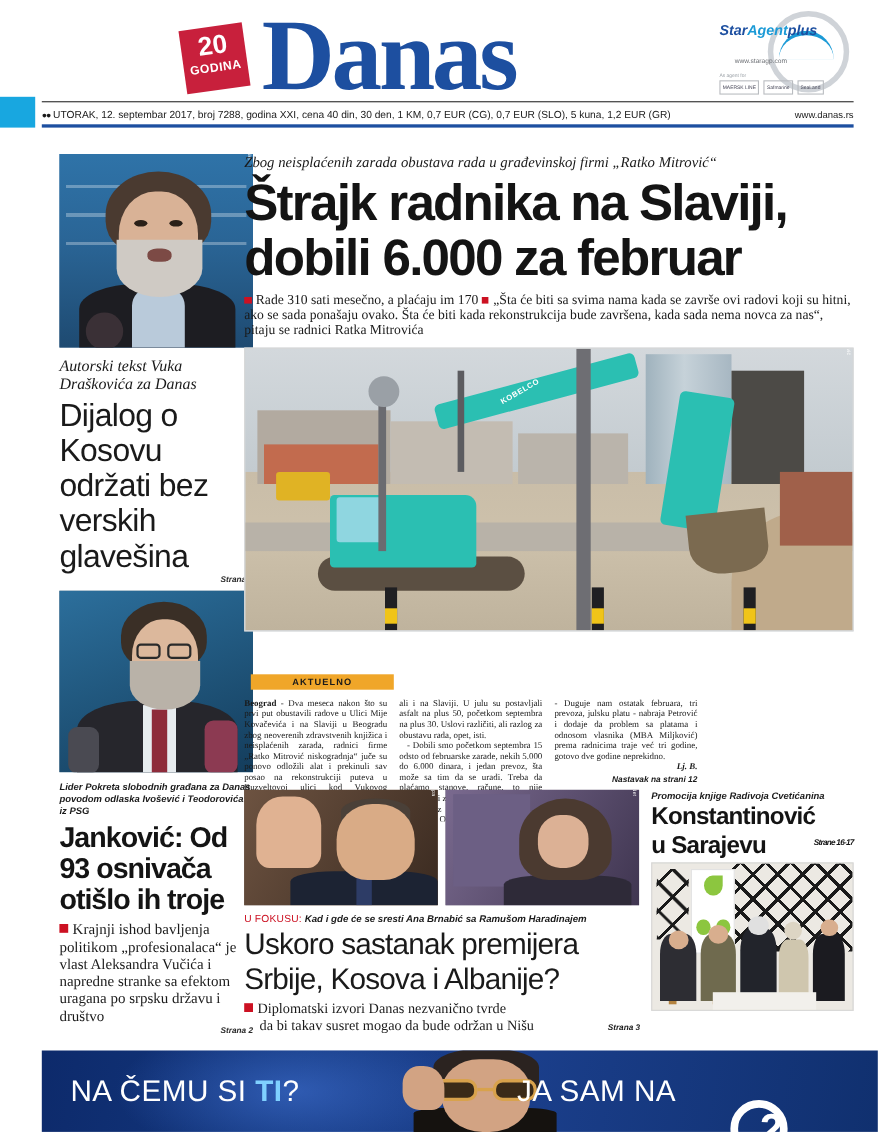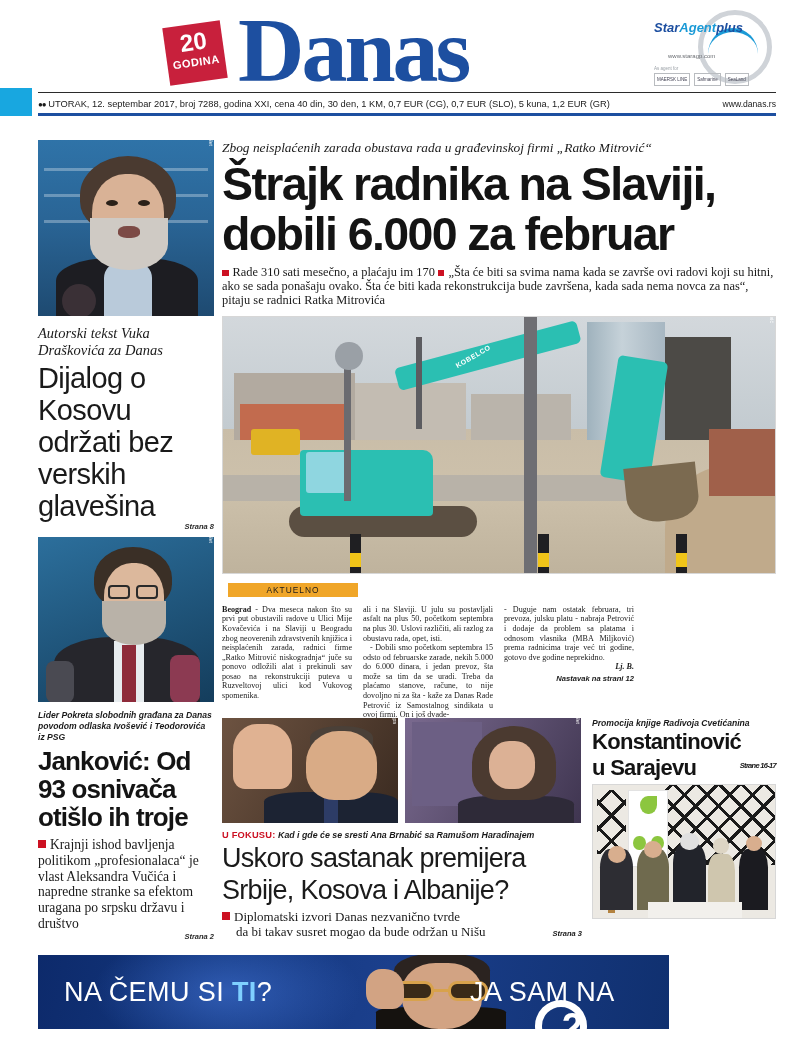--- a/index.html
+++ b/index.html
@@ -88,21 +88,21 @@
   .rule-blue { position:absolute; left:38px; right:24px; height:3px; background:#1d4fa0; }
 
   .dateline {
     position:absolute; left:38px; top:99px; right:24px; height:14px;
     font-family:"Liberation Sans",sans-serif; font-size:9.3px; color:#1a1a1a; white-space:nowrap;
   }
   .dateline .dots { color:#1a1a1a; letter-spacing:-1px; font-size:8px; }
   .dateline .site { position:absolute; right:0; top:0; font-size:8.6px; color:#1a1a1a; }
 
   
-  #leftcol { position:absolute; left:38px; top:140px; width:176px; }
+  #leftcol { position:absolute; left:54px; top:140px; width:176px; }
 
   .photo { position:relative; overflow:hidden; background:#cfd3d8; }
   .photo .credit {
     position:absolute; right:1px; top:6px; transform:rotate(90deg); transform-origin:right top;
     font-family:"Liberation Sans",sans-serif; font-size:4.6px; color:#ffffff; white-space:nowrap;
     letter-spacing:0.2px;
   }
 
   
   .ph-draskovic { width:176px; height:176px; background:linear-gradient(#2d6ea3,#1f4f79); }
@@ -207,22 +207,22 @@
   .bollard { position:absolute; bottom:0; width:2%; height:15%; background:#1f1f22; }
   .bollard::after { content:""; position:absolute; left:0; bottom:14%; width:100%; height:38%; background:#f0c419; }
   .sandpile { position:absolute; left:80%; top:58%; width:20%; height:42%; background:#c0aa8b; border-radius:60% 0 0 0; }
   .brickwall { position:absolute; left:88%; top:44%; width:12%; height:26%; background:#a0604a; }
   .yellowdig { position:absolute; left:5%; top:44%; width:9%; height:10%; background:#e0b324; border-radius:3px; }
 
   
   .tag-row { margin-top:9px; display:flex; }
   .tag-aktuelno {
     width:130px; height:14px; background:#f0a629; color:#1a1a1a;
-    font-family:"Liberation Sans",sans-serif; font-size:8.4px; font-weight:normal; letter-spacing:1px;
-    display:flex; align-items:center; justify-content:center; margin-left:6px;
+    font-family:"Liberation Sans",sans-serif; font-size:8.4px; font-weight:bold; letter-spacing:1px;
+    display:flex; align-items:center; justify-content:center; margin-left:6px;margin-top:30px;
   }
   .cols { margin-top:8px; display:flex; gap:11px; }
   .col { width:130px; font-family:"Liberation Serif",serif; font-size:8.1px; line-height:9.6px;
      color:#1a1a1a; text-align:justify; }
   .col b { font-weight:bold; }
   .col p { margin-bottom:0; text-indent:0; }
   .col p + p { text-indent:7px; }
   .sig { text-align:right; font-weight:bold; font-style:italic; }
   .cont { text-align:right; font-family:"Liberation Sans",sans-serif; font-weight:bold;
      font-style:italic; font-size:7.6px; margin-top:2px; }
@@ -237,21 +237,21 @@
   .h-hand { position:absolute; left:6%; top:6%; width:34%; height:62%; background:#e0b292; border-radius:40% 40% 20% 20%; }
   .h-suit { position:absolute; left:24%; bottom:0; width:76%; height:30%; background:#1c2333; border-radius:30% 30% 0 0; }
   .h-tie { position:absolute; left:58%; bottom:0; width:8%; height:26%; background:#2d3c66; }
   .ph-brnabic { width:176px; height:105px; position:relative; overflow:hidden; background:#5a4d6b; }
   .b-bg { position:absolute; inset:0; background:linear-gradient(120deg,#7a6a8f,#3f3550); }
   .b-poster { position:absolute; left:4%; top:4%; width:40%; height:80%; background:#6c5f84; }
   .b-hair { position:absolute; left:38%; top:8%; width:48%; height:70%; background:#4b3a30; border-radius:50% 50% 32% 32%; }
   .b-face { position:absolute; left:48%; top:22%; width:26%; height:46%; background:#dcb195; border-radius:44%; }
   .b-body { position:absolute; left:30%; bottom:0; width:66%; height:26%; background:#2e2a38; border-radius:30% 30% 0 0; }
   .fokus-kicker { margin-top:7px; font-family:"Liberation Sans",sans-serif; font-size:9.3px; line-height:11px; }
-  .fokus-kicker .red { color:#cc1122; font-weight:bold; letter-spacing:0.2px; }
+  .fokus-kicker .red { color:#cc1122; font-weight:normal; letter-spacing:0.2px; }
   .fokus-kicker .it { font-style:italic; font-weight:bold; font-size:8.8px; color:#1a1a1a; }
   .fokus-hl {
     font-family:"Liberation Sans",sans-serif; font-size:27px; line-height:28.5px; color:#1a1a1a;
     margin-top:3px; letter-spacing:-0.7px;
   }
   .fokus-body { margin-top:5px; font-family:"Liberation Serif",serif; font-size:13px; line-height:15px; position:relative; }
   .fokus-body .ind { display:block; padding-left:14px; }
   .fokus-strana { position:absolute; right:0; bottom:-2px; font-family:"Liberation Sans",sans-serif;
      font-size:7.5px; font-weight:bold; font-style:italic; }
 
@@ -275,21 +275,21 @@
   .kp-banner { position:absolute; left:19%; top:4%; width:22%; height:58%; background:#ffffff; border:1px solid #e2e2e2; }
   .kp-leaf { position:absolute; left:26%; top:8%; width:9%; height:14%; background:#8cc63f; border-radius:50% 0 50% 50%; }
   .kp-leaf2 { position:absolute; left:22%; top:38%; width:7%; height:11%; background:#8cc63f; border-radius:50%; }
   .kp-leaf3 { position:absolute; left:32%; top:38%; width:7%; height:11%; background:#8cc63f; border-radius:50%; }
   .kp-p { position:absolute; bottom:6%; background:#2d2d33; border-radius:30% 30% 0 0; }
   .kp-h { position:absolute; background:#d8ae8e; border-radius:50%; }
   .kp-table { position:absolute; left:30%; bottom:0; width:52%; height:12%; background:#f2f0ec; }
   .kp-chair { position:absolute; bottom:4%; width:4%; height:18%; background:#b3823f; }
 
   
-  #ad { position:absolute; left:38px; top:955px; width:631px; height:74px;
+  #ad { position:absolute; left:38px; top:955px; width:760px; height:74px;
      background:linear-gradient(100deg,#0d2a6b 0%,#14387f 30%,#1b3f8c 55%,#10306f 100%);
      overflow:hidden; }
   .ad-glow { position:absolute; left:8%; top:-40%; width:44%; height:180%;
      background:radial-gradient(ellipse at center,rgba(70,120,220,.55),rgba(13,42,107,0) 68%); }
   .ad-left { position:absolute; left:26px; top:50%; transform:translateY(-50%);
      font-family:"Liberation Sans",sans-serif; font-size:27px; color:#ffffff; letter-spacing:0.4px; }
   .ad-left b { color:#7fd0ff; }
   .ad-right { position:absolute; left:432px; top:50%; transform:translateY(-50%);
      font-family:"Liberation Sans",sans-serif; font-size:27px; color:#ffffff; letter-spacing:0.4px; }
   .ad-logo { position:absolute; right:30px; top:50%; transform:translateY(-50%);

